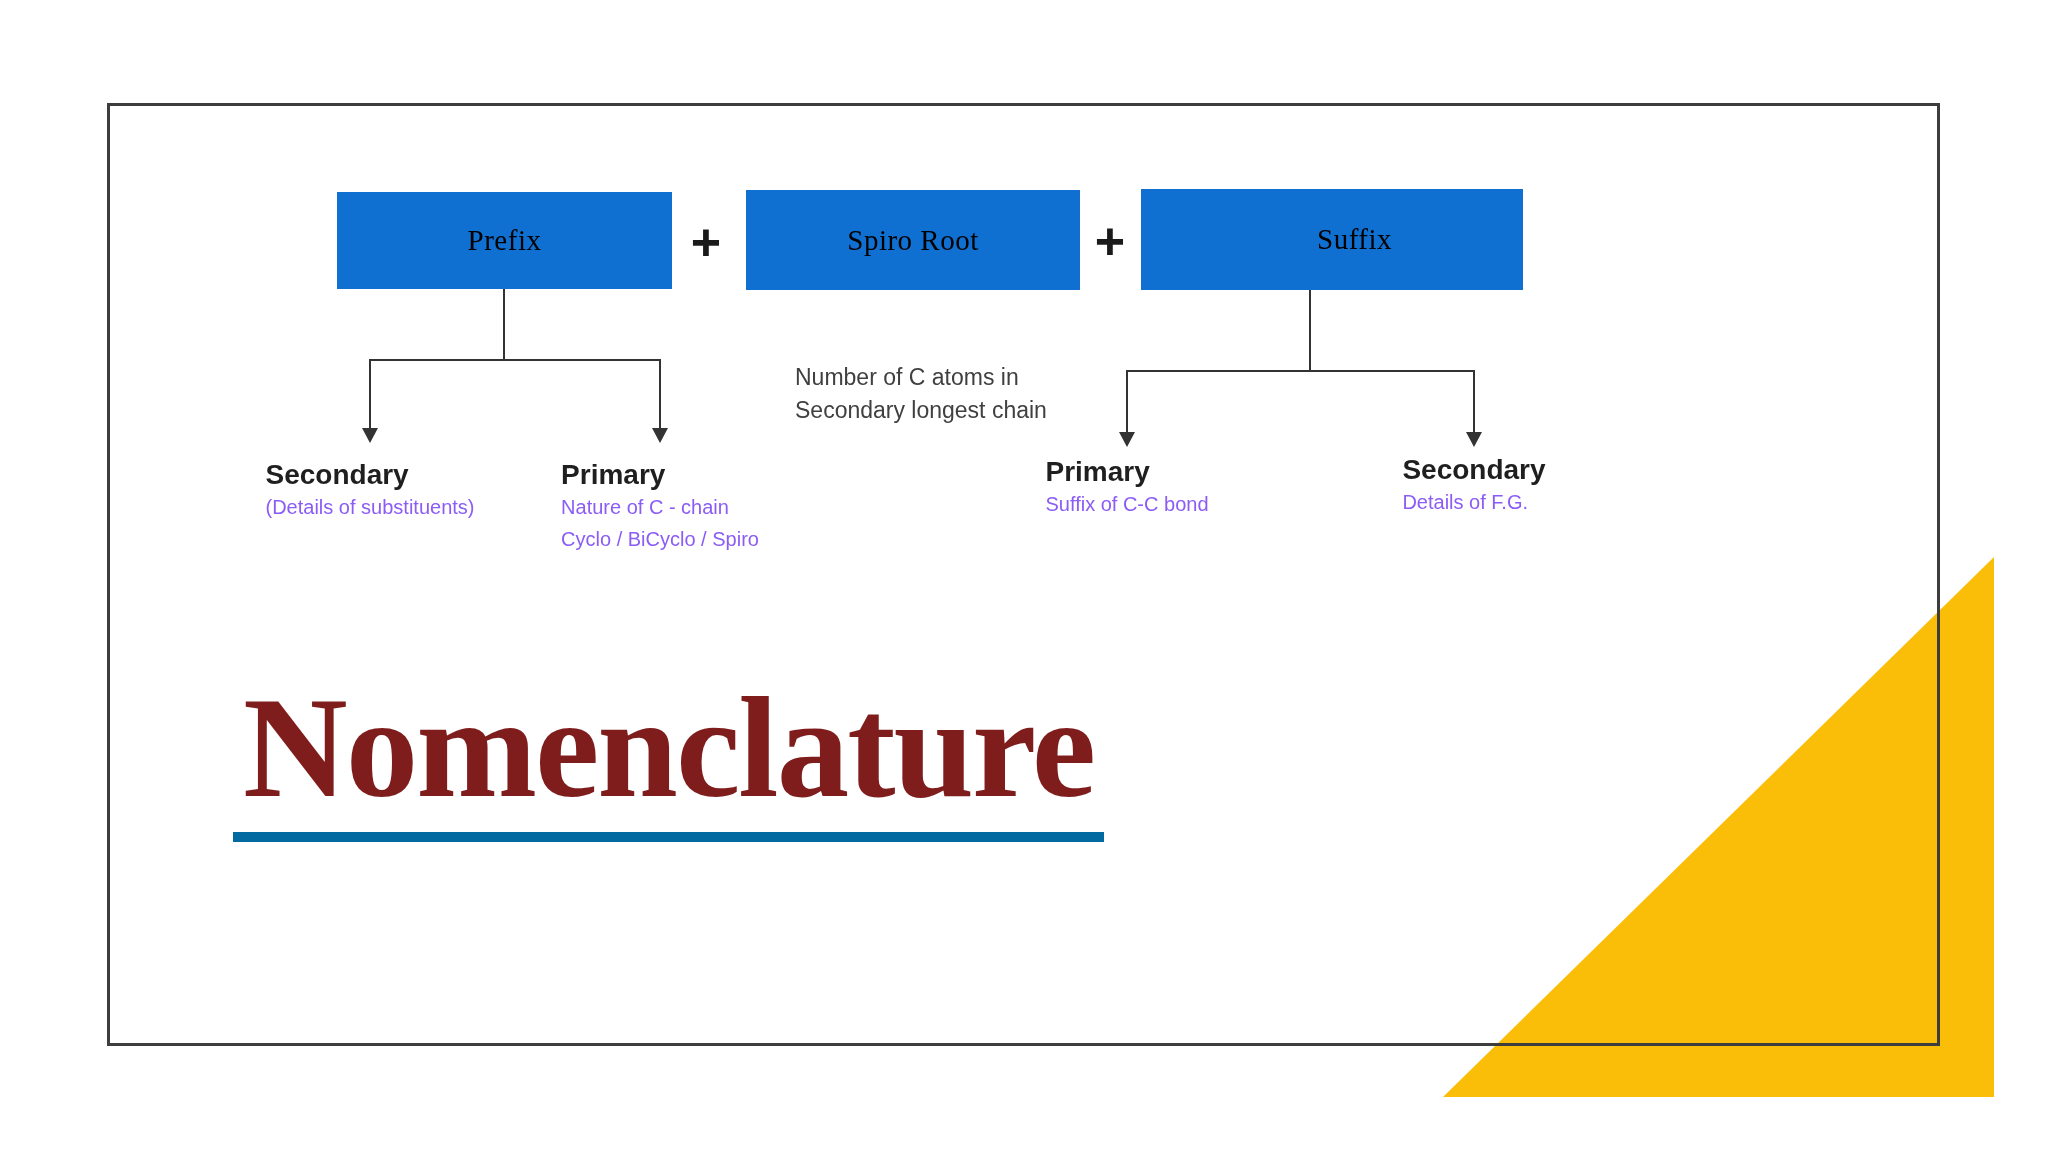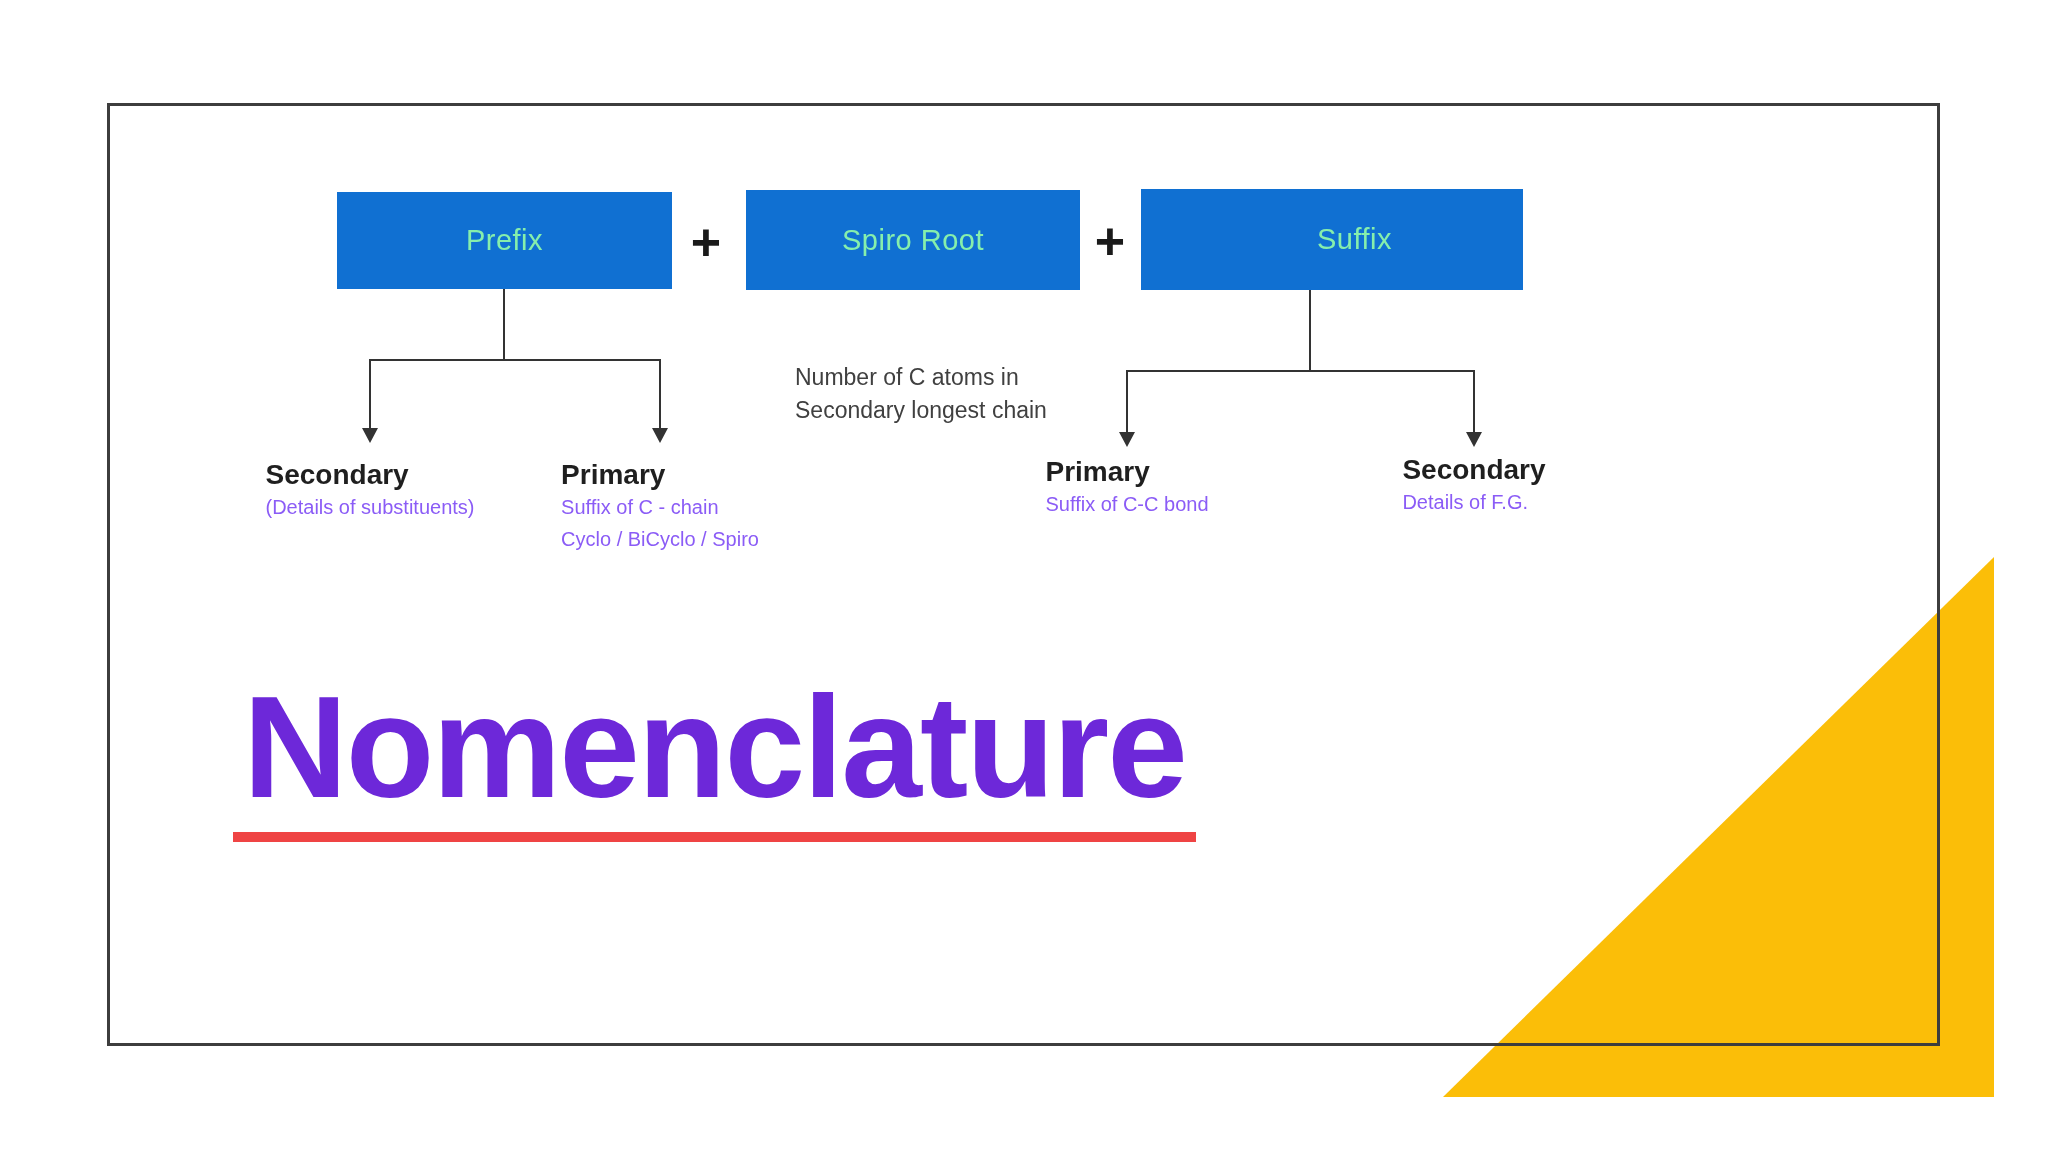--- a/index.html
+++ b/index.html
@@ -27,25 +27,26 @@
     border: 3px solid #3D3D3D;
     box-sizing: border-box;
     background: transparent;
     z-index: 4;
   }
 
   
   .box {
     position: absolute;
     background: #1070D2;
-    color: #86efac;
+    color: #000000;
     display: flex; align-items: center; justify-content: center;
     font-size: 29px;
     letter-spacing: 0.5px;
     z-index: 3;
+    font-family: Liberation Serif, serif;
   }
   .box-prefix   { left: 337px;  top: 192px; width: 335px; height: 97px;  }
   .box-wordroot { left: 746px;  top: 190px; width: 334px; height: 100px; }
   .box-suffix   { left: 1141px; top: 189px; width: 337px; height: 101px; padding-left: 45px; }
 
   .plus {
     position: absolute;
     color: #1a1a1a;
     font-size: 52px; font-weight: bold;
     transform: translate(-50%, -50%);
@@ -110,28 +111,28 @@
     line-height: 33px;
     z-index: 3;
     white-space: nowrap;
   }
 
   
   .title {
     position: absolute;
     left: 233px; top: 672px;
     display: inline-block;
-    color: #6d28d9;
-    font-family: Liberation Sans, sans-serif;
+    color: #7f1d1d;
+    font-family: Liberation Serif, serif;
     font-size: 145px;
     font-weight: bold;
     letter-spacing: -2px;
     line-height: 150px;
     padding: 0 10px 10px 10px;
-    border-bottom: 10px solid #ef4444;
+    border-bottom: 10px solid #0369a1;
     z-index: 3;
     white-space: nowrap;
   }
 </style>
 </head>
 <body>
 
 <div>
 
   <div class="accent-triangle"></div>
@@ -163,21 +164,21 @@
   <div class="line suffix-arrow-r"></div>
   <div class="arrowhead suffix-head-l"></div>
   <div class="arrowhead suffix-head-r"></div>
 
   <div class="branch-label bl-prefix-secondary">
     <div class="branch-title">Secondary</div>
     <div class="branch-sub">(Details of substituents)</div>
   </div>
   <div class="branch-label bl-prefix-primary">
     <div class="branch-title">Primary</div>
-    <div class="branch-sub">Suffix of C - chain</div>
+    <div class="branch-sub">Nature of C - chain</div>
     <div class="branch-sub">Cyclo / BiCyclo / Spiro</div>
   </div>
 
   <div class="wordroot-note">
     <div>Number of C atoms in</div>
     <div>Secondary longest chain</div>
   </div>
 
   <div class="branch-label bl-suffix-primary">
     <div class="branch-title">Primary</div>

